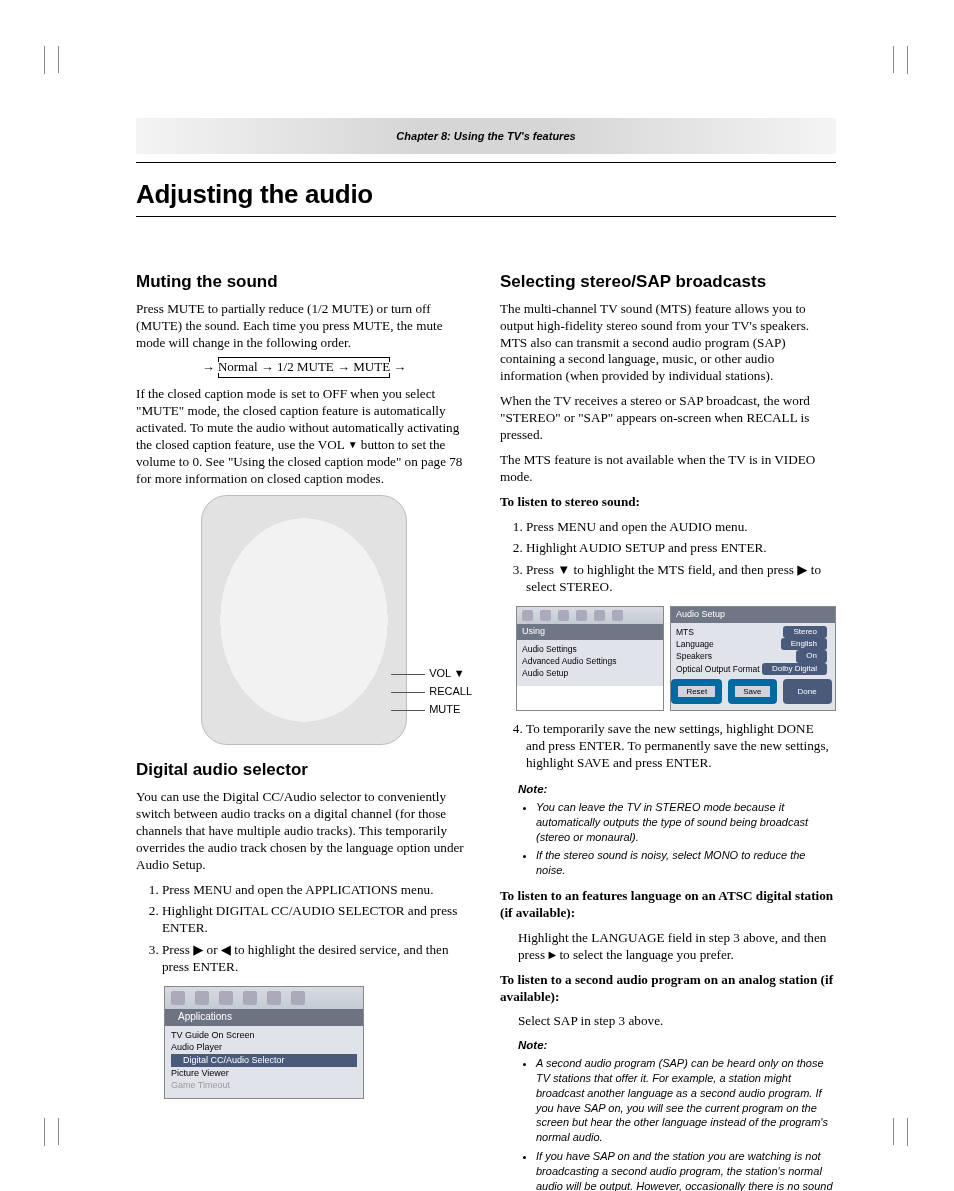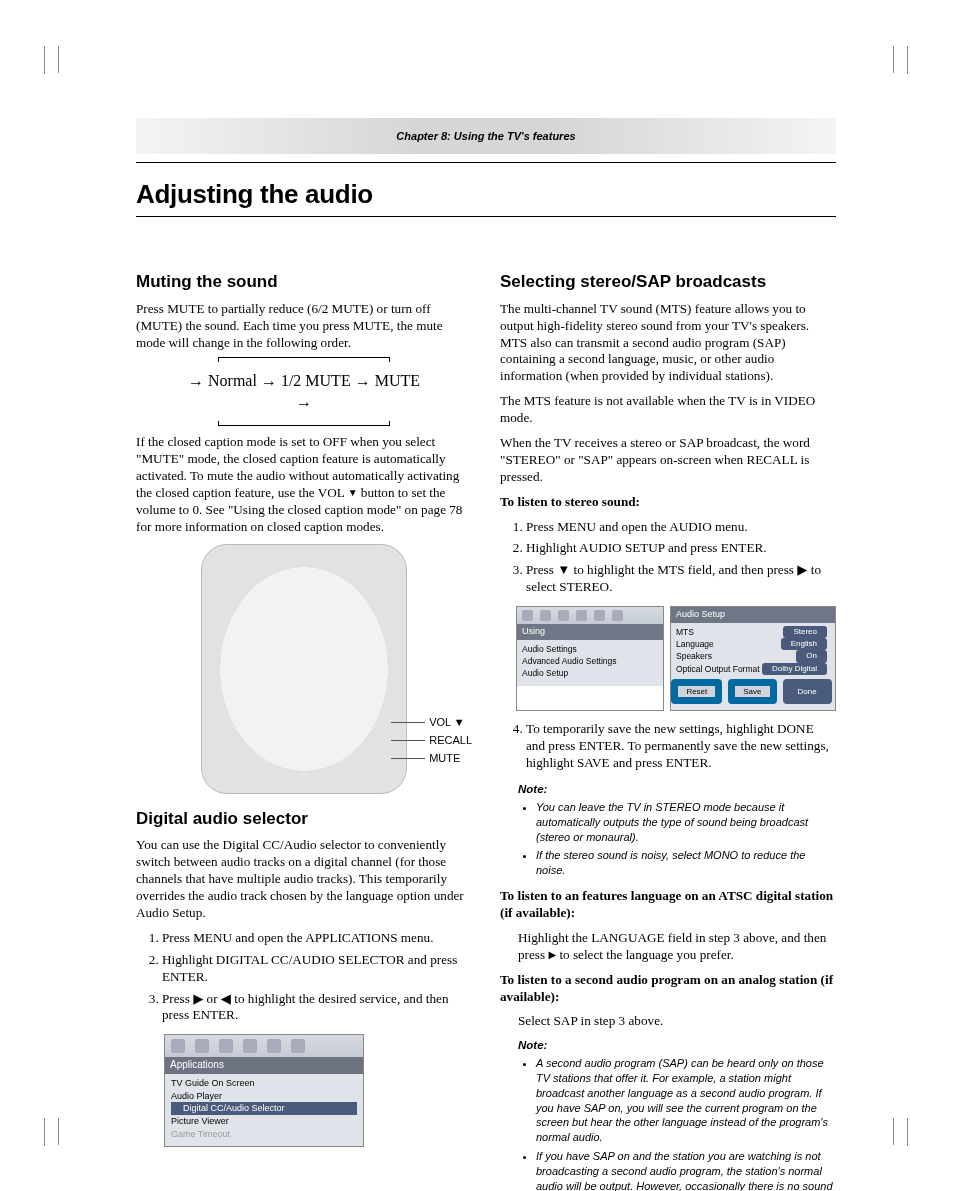--- a/index.html
+++ b/index.html
@@ -50,23 +50,23 @@
     font-family: Arial, Helvetica, sans-serif;
     font-weight: bold;
     font-size: 17px;
     margin: 0 0 8px 0;
   }
   p { margin: 0 0 8px 0; }
   .cycle-box {
     margin: 6px auto 10px auto;
     width: 240px;
     text-align: center;
-    font-size: 16px;
+    font-size: 13px;
     position: relative;
-    padding: 12px 0;
+    padding: 0 0;
   }
   .cycle-line {
     position: absolute;
     border-top: 1px solid #000;
     left: 34px; right: 34px;
   }
   .cycle-top { top: -2px; }
   .cycle-bot { bottom: -2px; }
   .cycle-hook { position:absolute; width:1px; height:5px; background:#000; }
   .remote-fig {
@@ -90,21 +90,21 @@
     margin-right: 4px; vertical-align: middle;
   }
   ol.steps { margin: 4px 0 10px 0; padding-left: 26px; }
   ol.steps li { margin-bottom: 5px; }
   .osd {
     width: 200px; border: 1px solid #888; margin: 4px 0 12px 28px;
     font-family: Arial, Helvetica, sans-serif; font-size: 9px;
   }
   .osd .tabs { background: linear-gradient(#d8dce2,#c4cad4); padding: 4px 6px; display:flex; gap:10px; }
   .osd .tabs span { width:14px; height:14px; background:#aab; border-radius:2px; }
-  .osd .title { background:#6e7381; color:#fff; padding:2px 5px; font-size:10px; }
+  .osd .title { background:#6e7381; color:#fff; padding:2px 13px; font-size:10px; }
   .osd .body { background:#e0e3ea; padding:3px 6px 6px 6px; line-height:1.4; }
   .osd .body .row.hl { background:#4a5a7a; color:#fff; padding:0 12px; }
   .osd .body .row.dim { color:#999; }
 
   .osd2 { display:flex; gap:6px; margin:6px 0 10px 16px; font-family: Arial, Helvetica, sans-serif; }
   .osd2 .panel { border:1px solid #888; font-size:8.5px; }
   .osd2 .left { width:148px; }
   .osd2 .right { width:166px; }
   .osd2 .tabs { background: linear-gradient(#d8dce2,#c4cad4); padding:3px 5px; display:flex; gap:7px; }
   .osd2 .tabs span { width:11px; height:11px; background:#aab; border-radius:2px; }
@@ -136,21 +136,21 @@
   <div class="chapter-bar">Chapter 8: Using the TV's features</div>
   <hr class="sep">
 
   <h1 class="main">Adjusting the audio</h1>
   <hr class="sep">
 
   <div class="columns">
 
     <div class="col">
       <h2 class="sec">Muting the sound</h2>
-      <p>Press MUTE to partially reduce (6/2 MUTE) or turn off (MUTE) the sound. Each time you press MUTE, the mute mode will change in the following order.</p>
+      <p>Press MUTE to partially reduce (1/2 MUTE) or turn off (MUTE) the sound. Each time you press MUTE, the mute mode will change in the following order.</p>
 
       <div class="cycle-box">
         <div class="cycle-line cycle-top"></div>
         <span class="cycle-hook" style="left:34px; top:-2px;"></span>
         <span class="cycle-hook" style="right:34px; top:-2px;"></span>
         <span>→ Normal → 1/2 MUTE → MUTE →</span>
         <div class="cycle-line cycle-bot"></div>
         <span class="cycle-hook" style="left:34px; bottom:-2px;"></span>
         <span class="cycle-hook" style="right:34px; bottom:-2px;"></span>
       </div>
@@ -191,22 +191,22 @@
           <div class="row hl">Digital CC/Audio Selector</div>
           <div class="row">Picture Viewer</div>
           <div class="row dim">Game Timeout</div>
         </div>
       </div>
     </div>
 
     <div class="col">
       <h2 class="sec">Selecting stereo/SAP broadcasts</h2>
       <p>The multi-channel TV sound (MTS) feature allows you to output high-fidelity stereo sound from your TV's speakers. MTS also can transmit a second audio program (SAP) containing a second language, music, or other audio information (when provided by individual stations).</p>
+      <p>When the TV receives a stereo or SAP broadcast, the word "STEREO" or "SAP" appears on-screen when RECALL is pressed.</p>
       <p>The MTS feature is not available when the TV is in VIDEO mode.</p>
-      <p>When the TV receives a stereo or SAP broadcast, the word "STEREO" or "SAP" appears on-screen when RECALL is pressed.</p>
 
       <p class="bold">To listen to stereo sound:</p>
       <ol class="steps">
         <li>Press MENU and open the AUDIO menu.</li>
         <li>Highlight AUDIO SETUP and press ENTER.</li>
         <li>Press ▼ to highlight the MTS field, and then press ▶ to select STEREO.</li>
       </ol>
 
       <div class="osd2">
         <div class="panel left">

